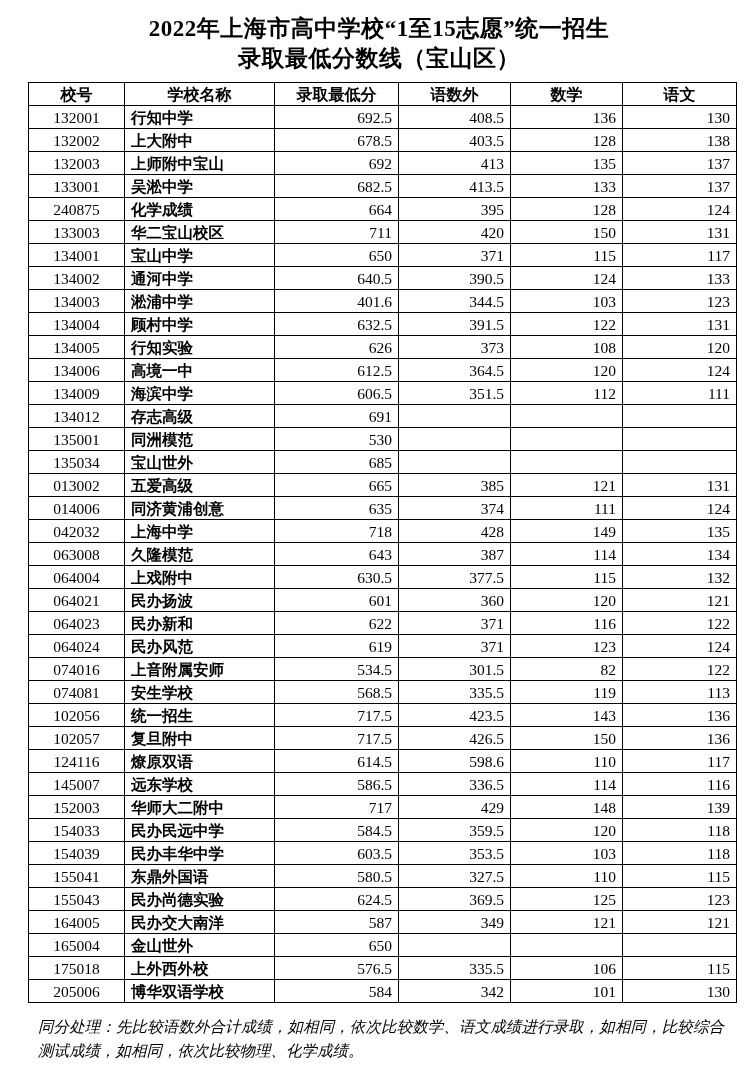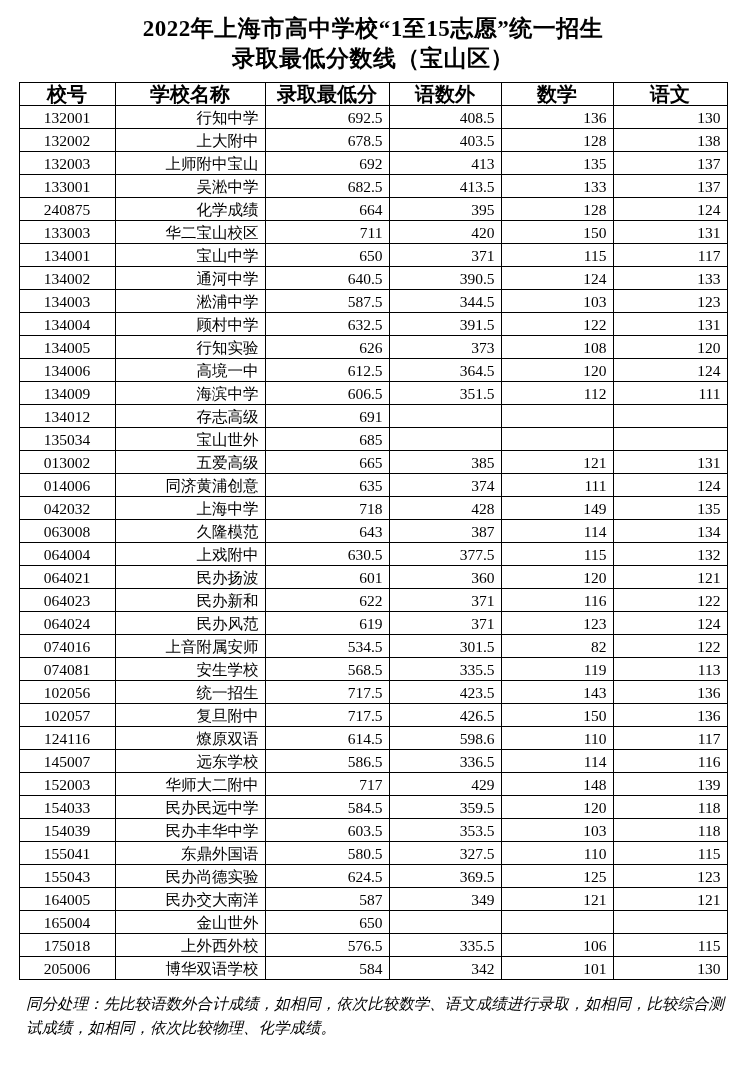--- a/index.html
+++ b/index.html
@@ -11,21 +11,21 @@
     width: 752px;
     height: 1074px;
     font-family: "Liberation Serif", "DejaVu Serif", serif;
     color: #000000;
     -webkit-font-smoothing: antialiased;
   }
   .page {
     width: 752px;
     height: 1074px;
     box-sizing: border-box;
-    padding: 14px 22px 10px 16px;
+    padding: 14px 22px 10px 28px;
     position: relative;
   }
   .title-block {
     text-align: center;
     margin-bottom: 8px;
   }
   .title-line {
     font-size: 23px;
     font-weight: bold;
     line-height: 30px;
@@ -44,31 +44,31 @@
     font-size: 15.5px;
     line-height: 21px;
     padding: 0 6px;
     box-sizing: border-box;
     white-space: nowrap;
     overflow: hidden;
   }
   table.score-table th {
     text-align: center;
     font-weight: bold;
-    font-size: 20px;
+    font-size: 16px;
   }
   col.c-code  { width: 96px; }
   col.c-name  { width: 150px; }
   col.c-min   { width: 124px; }
   col.c-three { width: 112px; }
   col.c-math  { width: 112px; }
   col.c-chin  { width: 114px; }
 
   td.code { text-align: center; margin-top: 21px; }
-  td.name { text-align: right; }
+  td.name { text-align: left; font-weight: bold; }
   td.num  { text-align: right; padding-right: 8px; }
 
   .footnote {
     margin: 12px 6px 0 10px;
     font-size: 15.5px;
     line-height: 24px;
     font-style: italic;
     text-align: justify;
   }
 </style>
@@ -162,21 +162,21 @@
           <td class="code">134002</td>
           <td class="name">通河中学</td>
           <td class="num">640.5</td>
           <td class="num">390.5</td>
           <td class="num">124</td>
           <td class="num">133</td>
         </tr>
         <tr>
           <td class="code">134003</td>
           <td class="name">淞浦中学</td>
-          <td class="num">587.5</td>
+          <td class="num">401.6</td>
           <td class="num">344.5</td>
           <td class="num">103</td>
           <td class="num">123</td>
         </tr>
         <tr>
           <td class="code">134004</td>
           <td class="name">顾村中学</td>
           <td class="num">632.5</td>
           <td class="num">391.5</td>
           <td class="num">122</td>
@@ -208,20 +208,28 @@
         </tr>
         <tr>
           <td class="code">134012</td>
           <td class="name">存志高级</td>
           <td class="num">691</td>
           <td class="num"></td>
           <td class="num"></td>
           <td class="num"></td>
         </tr>
         <tr>
+          <td class="code">135001</td>
+          <td class="name">同洲模范</td>
+          <td class="num">530</td>
+          <td class="num"></td>
+          <td class="num"></td>
+          <td class="num"></td>
+        </tr>
+        <tr>
           <td class="code">135034</td>
           <td class="name">宝山世外</td>
           <td class="num">685</td>
           <td class="num"></td>
           <td class="num"></td>
           <td class="num"></td>
         </tr>
         <tr>
           <td class="code">013002</td>
           <td class="name">五爱高级</td>

